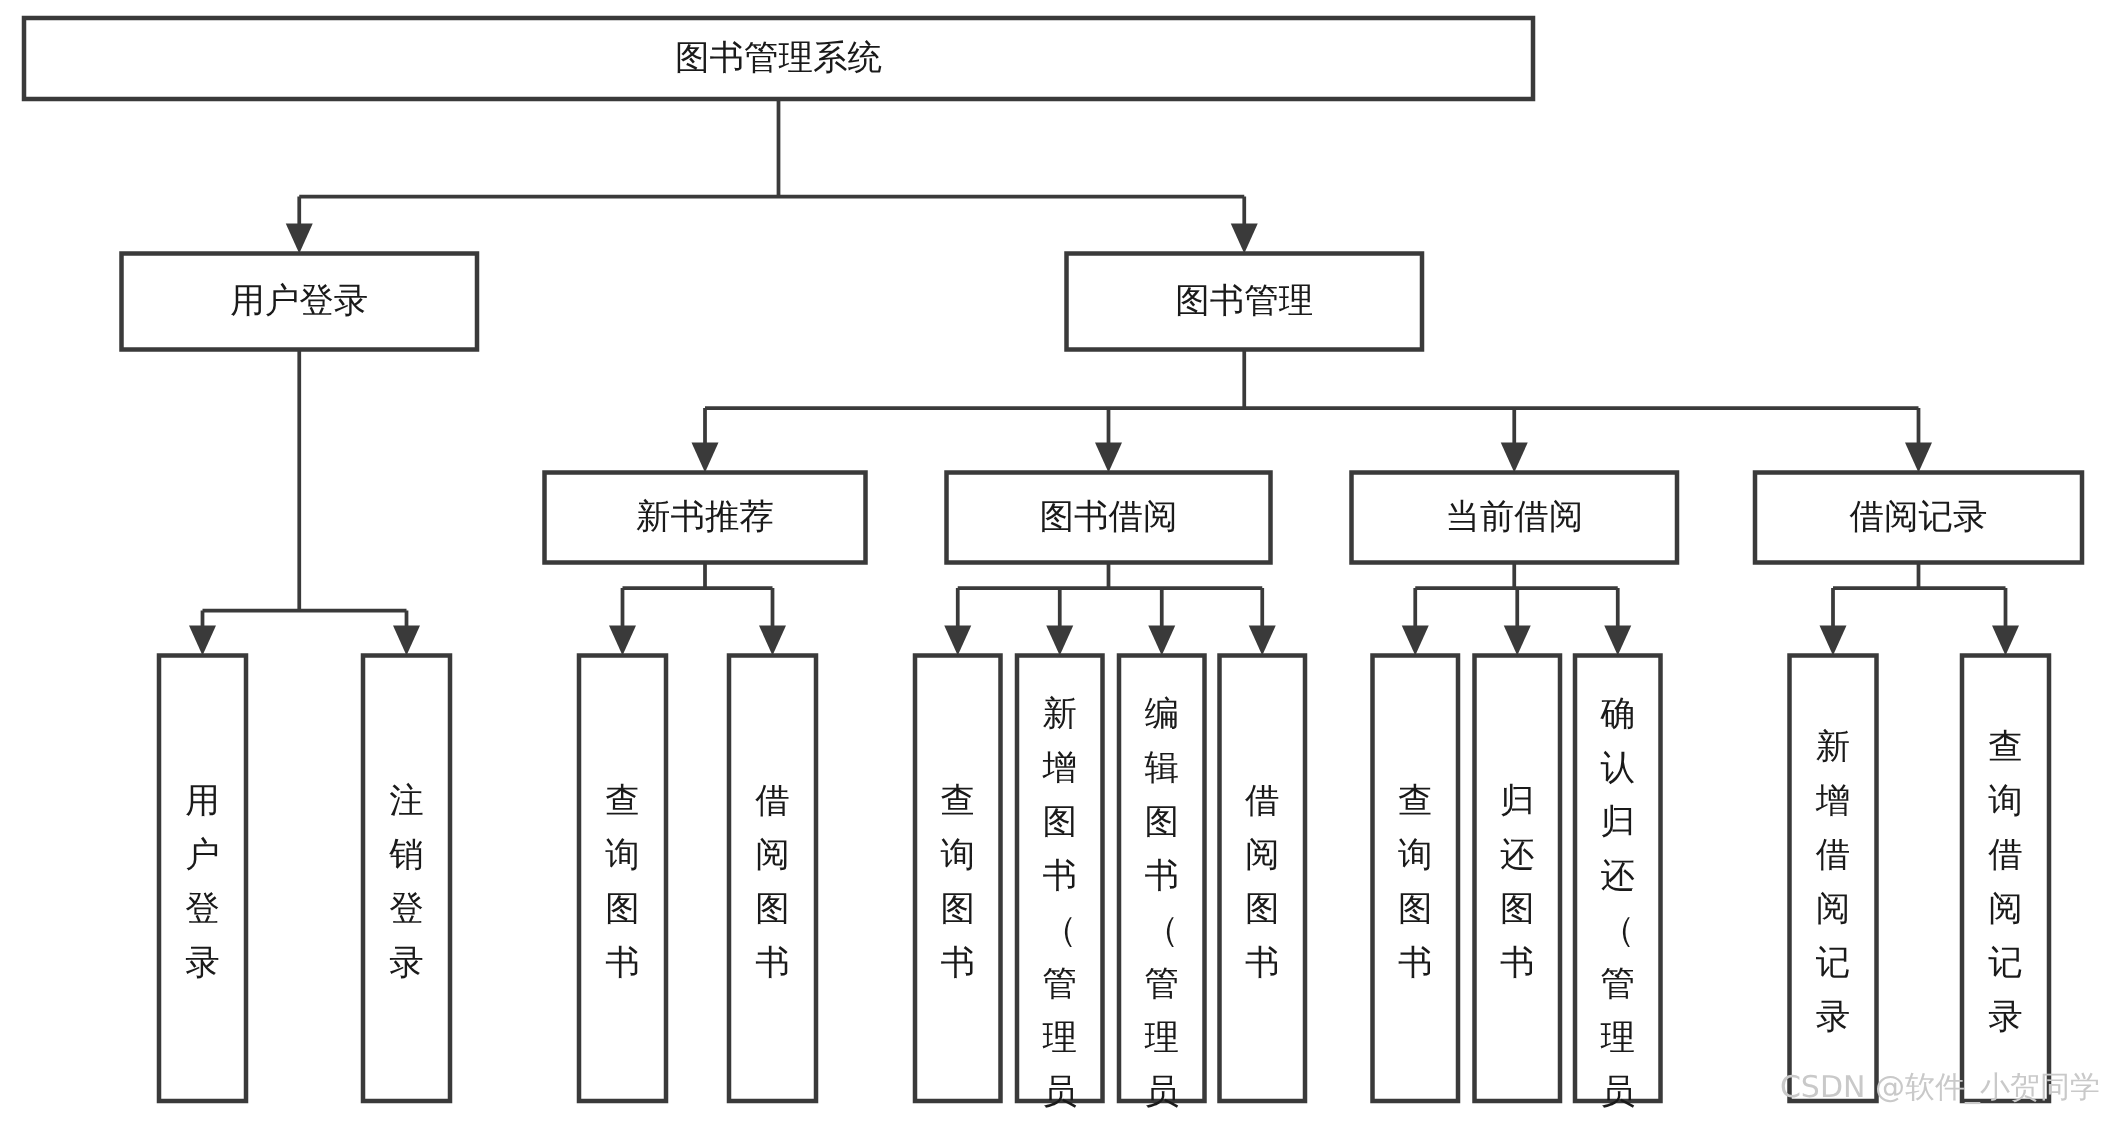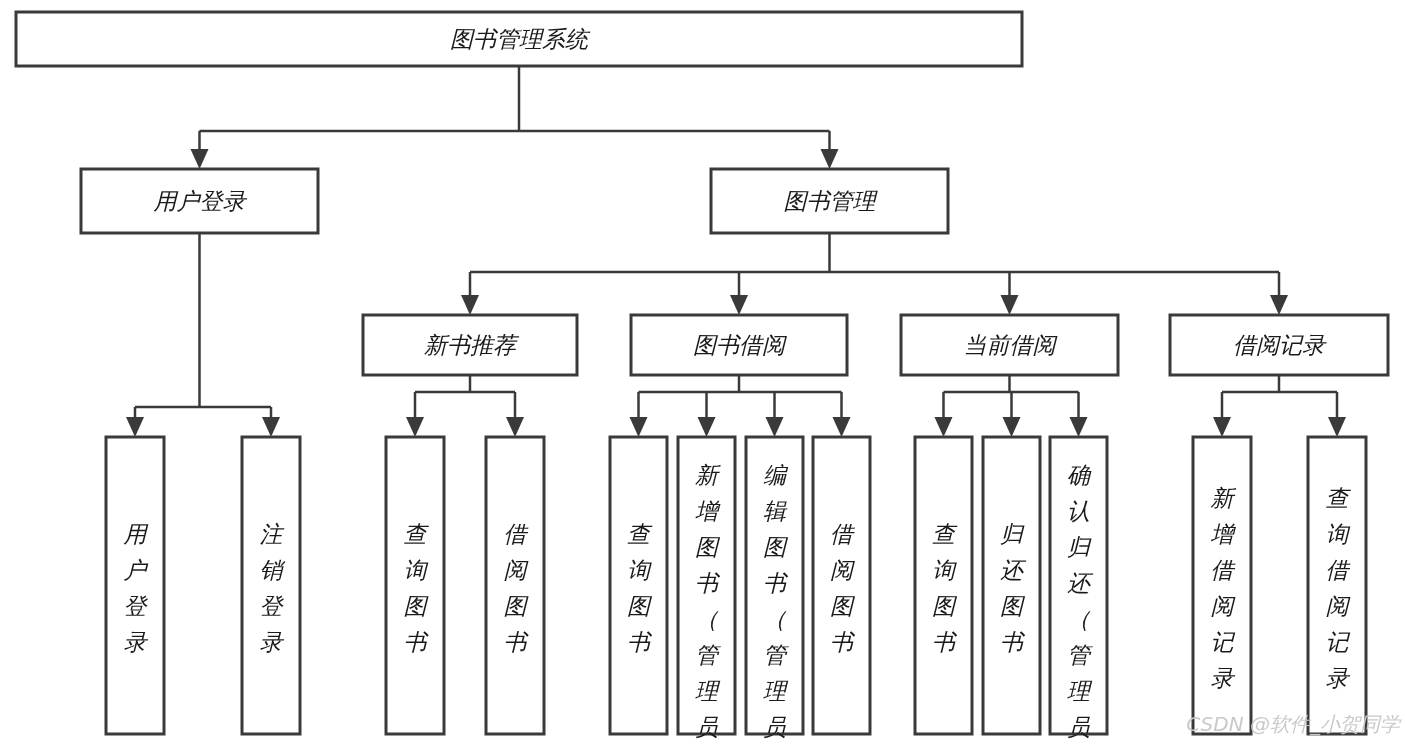--- a/index.html
+++ b/index.html
@@ -9,21 +9,20 @@
   }
   body {
     font-family: "DejaVu Sans", "Liberation Sans", sans-serif;
   }
   #diagram-root {
     position: relative;
     width: 1405px;
     height: 747px;
     background: #ffffff;
     overflow: hidden;
-    font-style: italic;
   }
   svg#diagram-svg {
     position: absolute;
     left: 0;
     top: 0;
     width: 1405px;
     height: 747px;
     display: block;
   }
   .node-rect {

